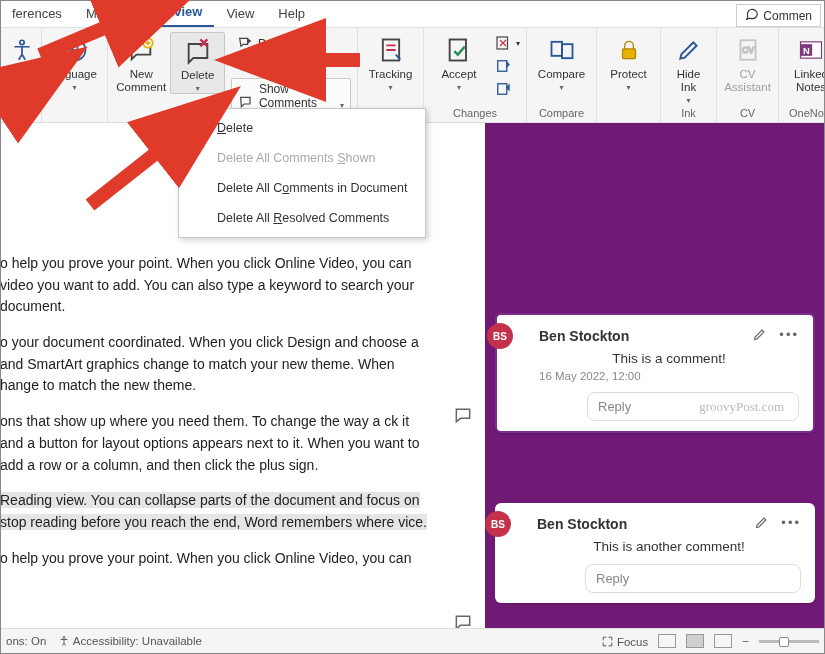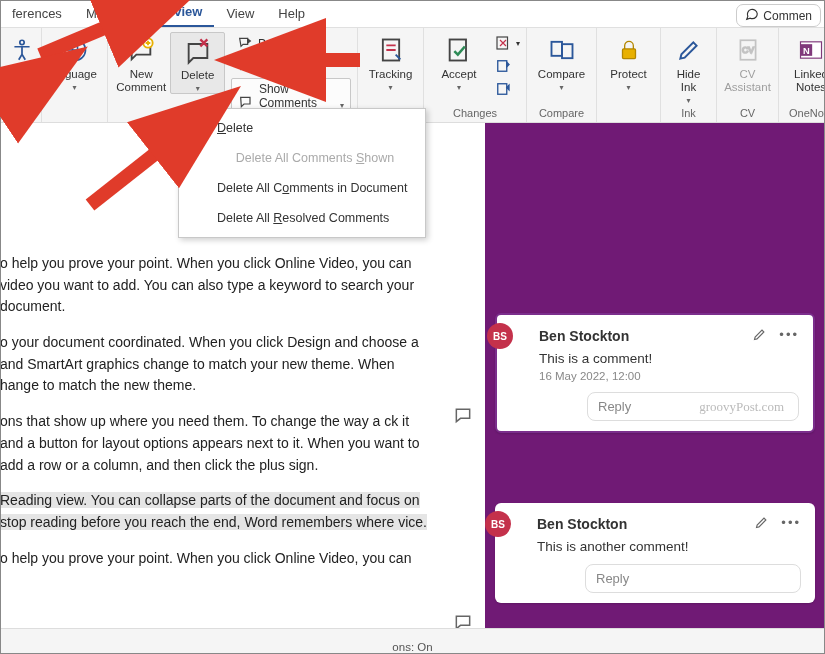--- a/index.html
+++ b/index.html
@@ -2,21 +2,21 @@
 <html><head>
 <meta charset="utf-8">
 <style>
 * { margin: 0; padding: 0; box-sizing: border-box; font-family: "Segoe UI", Arial, sans-serif; }
 body { width: 825px; height: 654px; background: #fff; overflow: hidden; position: relative; font-size: 13px; color: #333; }
 
 
 .tabs { height: 28px; background: #fff; border-bottom: 1px solid #e0e0e0; display: flex; align-items: flex-end; padding-left: 0; }
 .tab { padding: 5px 12px 6px; font-size: 13px; color: #444; cursor: pointer; }
 .tab.active { color: #2b579a; border-bottom: 2px solid #2b579a; font-weight: 600; }
-.comment-btn-top { margin-left: auto; margin-right: 4px; display: flex; align-items: center; gap: 4px; padding: 2px 8px; border: 1px solid #ccc; border-radius: 7px; font-size: 12px; background: #fff; }
+.comment-btn-top { margin-left: auto; margin-right: 4px; display: flex; align-items: center; gap: 4px; padding: 2px 8px; border: 1px solid #ccc; border-radius: 0; font-size: 12px; background: #fff; }
 
 
 .ribbon { height: 95px; background: #f5f5f5; border-bottom: 1px solid #ddd; display: flex; position: relative; }
 .group { display: flex; flex-direction: column; height: 100%; border-right: 1px solid #e0e0e0; padding: 4px 6px 0; }
 .group-inner { display: flex; flex: 1; align-items: flex-start; gap: 2px; }
 .group-label { text-align: center; font-size: 11px; color: #666; padding: 2px 0 3px; }
 .rbtn-lg { display: flex; flex-direction: column; align-items: center; justify-content: flex-start; width: 58px; padding-top: 2px; gap: 2px; cursor: pointer; }
 .rbtn-lg .ico { width: 32px; height: 32px; display: flex; align-items: center; justify-content: center; }
 .rbtn-lg .lbl { font-size: 11.5px; text-align: center; line-height: 1.15; color: #333; }
 .rbtn-lg .caret { font-size: 8px; color: #666; }
@@ -26,47 +26,47 @@
 .sm-btn.framed { border: 1px solid #c8c8c8; background: #fcfcfc; padding: 3px 6px; }
 .sm-btn .sico { width: 16px; height: 16px; display: flex; align-items: center; justify-content: center; }
 .sm-btn .scaret { margin-left: auto; font-size: 8px; color: #666; }
 
 .mini-row { display: flex; gap: 2px; }
 .mini-ico { width: 22px; height: 22px; display:flex; align-items:center; justify-content:center; }
 
 
 .dropdown { position: absolute; top: 108px; left: 178px; width: 248px; background: #fff; border: 1px solid #c8c8c8; box-shadow: 2px 2px 6px rgba(0,0,0,.2); z-index: 50; padding: 4px 0; }
 .dd-item { display: flex; align-items: center; gap: 10px; padding: 7px 12px; font-size: 12.5px; color: #333; cursor: pointer; }
-.dd-item.disabled { color: #aaa; cursor: default; justify-content: center; }
+.dd-item.disabled { color: #aaa; cursor: default; }
 .dd-ico { width: 16px; height: 16px; display:flex; align-items:center; justify-content:center; }
 
 
 .docwrap { display: flex; height: calc(100% - 28px - 95px - 22px); overflow: hidden; }
 .docpage { width: 440px; background: #fff; padding: 20px 8px 0 0; font-size: 14px; line-height: 1.55; color: #222; }
 .docpage p { margin-bottom: 14px; }
 .hl-pink { background: #f3c6e8; }
 .hl-gray { background: #e5e5e5; }
 
 .gutter { width: 45px; padding-top: 94px; display: flex; flex-direction: column; align-items: center; gap: 0; }
 .gutter .cmark { width: 20px; height: 20px; color: #5a5a5a; }
 
 .comments-pane { flex: 1; background: #701a75; padding: 14px 10px 0 10px; position: relative; }
 .ccard { position: relative; background: #fff; border-radius: 6px; padding: 12px 14px 10px 42px; margin-bottom: 26px; box-shadow: 0 1px 2px rgba(0,0,0,.15); }
 .ccard.active { border: 2px solid #7b2e8c; }
 .avatar { position: absolute; left: -10px; top: 8px; width: 26px; height: 26px; border-radius: 50%; background: #c4314b; color: #fff; font-size: 10px; font-weight: 600; display:flex; align-items:center; justify-content:center; }
 .c-head { display: flex; align-items: center; gap: 8px; }
 .c-author { font-weight: 600; font-size: 14px; }
 .c-actions { margin-left: auto; display: flex; gap: 12px; color: #666; }
-.c-body { margin-top: 6px; font-size: 13.5px; }
+.c-body { margin-top: 6px; font-size: 13.5px; text-align: center; }
 .c-ts { margin-top: 4px; font-size: 11.5px; color: #888; }
 .c-reply { margin-top: 10px; border: 1px solid #ddd; border-radius: 8px; padding: 6px 10px; font-size: 13px; color: #888; position: relative; margin-left: 48px; }
 .watermark { position: absolute; right: 14px; top: 6px; color: #bbb; font-size: 13px; font-family: Georgia, serif; }
 
 
-.statusbar { position: absolute; bottom: 1px; left: 0; right: 0; height: 22px; background: #f5f5f5; border-top: 1px solid #ddd; display: flex; align-items: center; font-size: 11.5px; color: #555; padding: 12px 6px; gap: 12px; flex-direction: column; }
+.statusbar { position: absolute; bottom: 1px; left: 0; right: 0; height: 22px; background: #f5f5f5; border-top: 1px solid #ddd; display: flex; align-items: center; font-size: 11.5px; color: #555; padding: 12px 6px; gap: 12px; }
 .statusbar .sright { margin-left: auto; display: flex; align-items: center; gap: 10px; }
 .view-ico { width: 18px; height: 14px; border: 1px solid #999; }
 .view-ico.active { background: #d0d0d0; }
 .slider { width: 60px; height: 3px; background: #bbb; position: relative; }
 .slider::after { content:""; position:absolute; left: 20px; top: -3px; width: 8px; height: 8px; background:#fff; border:1px solid #888; border-radius:2px; }
 
 
 .arrow { position: absolute; z-index: 60; pointer-events: none; }
 
 

